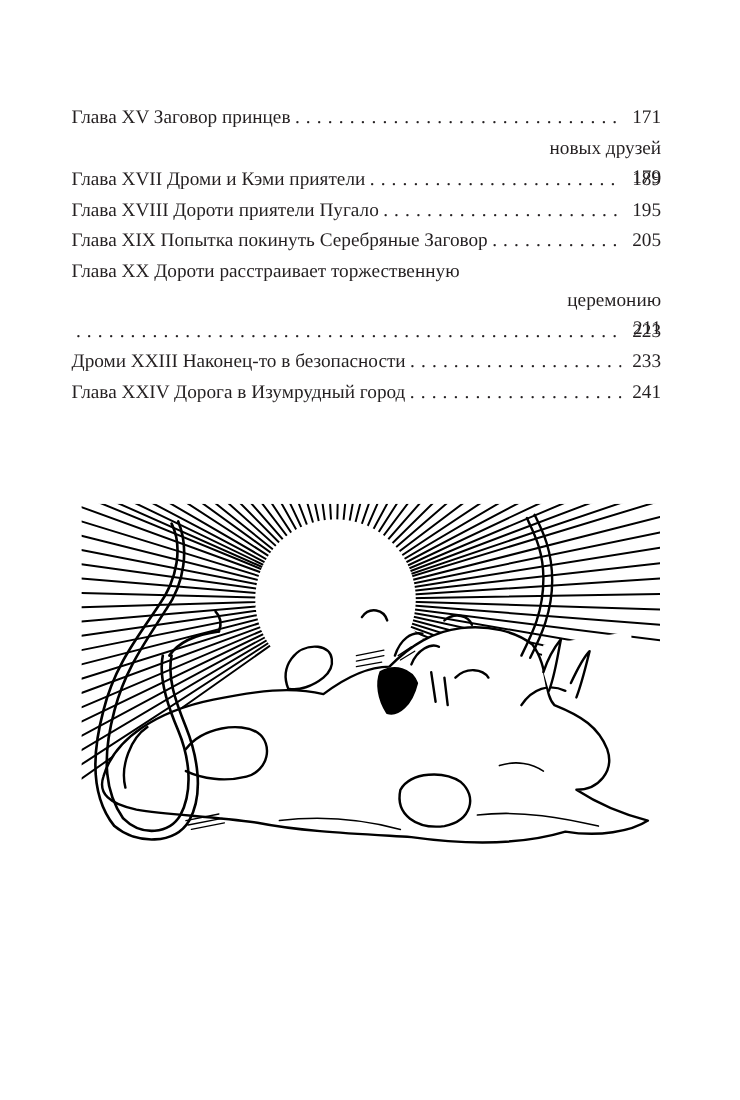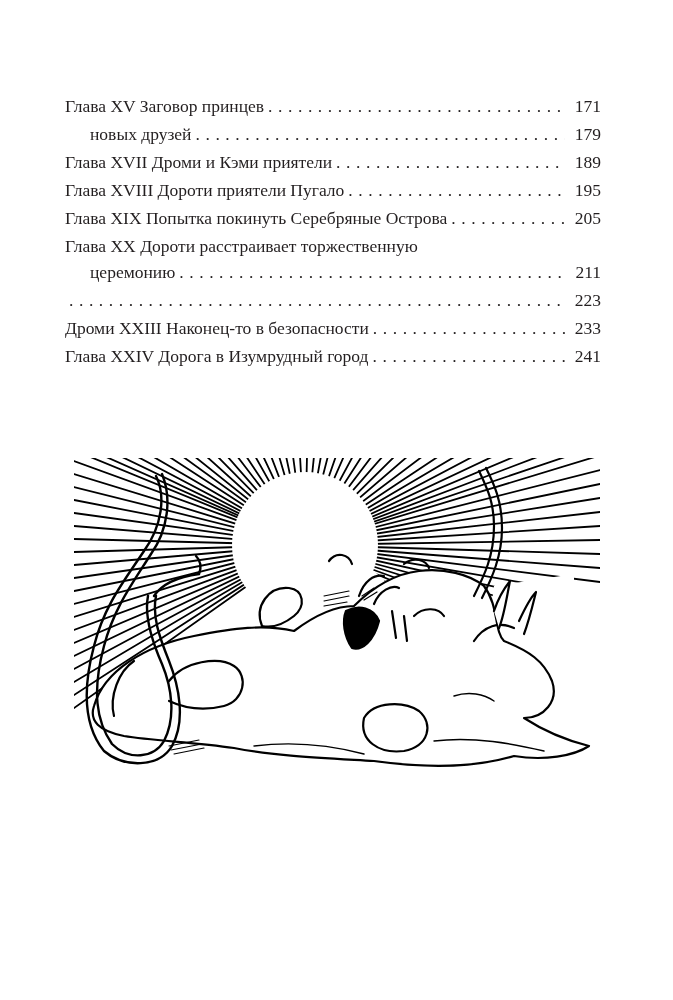--- a/index.html
+++ b/index.html
@@ -6,21 +6,21 @@
   body { width: 673px; height: 1000px; position: relative; overflow: hidden; }
   .page { position: absolute; left: 0; top: 0; width: 673px; height: 1000px; background: #ffffff; }
   .toc {
     position: absolute; left: 65px; top: 93px; width: 536px;
     font-family: "Liberation Serif", "DejaVu Serif", serif;
     font-size: 17.5px; color: #231f20; line-height: 26px;
   }
   .entry { position: relative; margin-bottom: 2px; }
   .line { display: flex; align-items: flex-end; white-space: nowrap; height: 26px; }
   .line.first-only { height: 26px; }
-  .indent { padding-left: 25px; }
+  .indent { padding-left: 25px; flex-direction: column; }
   .title-text { flex: 0 0 auto; }
   .leader {
     flex: 1 1 auto; overflow: hidden; white-space: nowrap;
     letter-spacing: 5.2px; padding-left: 4px; margin-right: 6px;
     color: #231f20;
   }
   .leader::before {
     content: ". . . . . . . . . . . . . . . . . . . . . . . . . . . . . . . . . . . . . . . . . . . . . . . . . . . . . . . . . . . . . . . . . . . . . . . . . . . . . . . . .";
     letter-spacing: 0.6px;
   }
@@ -64,21 +64,21 @@
     <div class="entry">
       <div class="line">
         <span class="title-text">Глава XVIII Дороти приятели Пугало</span>
         <span class="leader"></span>
         <span class="page-num">195</span>
       </div>
     </div>
 
     <div class="entry">
       <div class="line">
-        <span class="title-text">Глава XIX Попытка покинуть Серебряные Острова</span>
+        <span class="title-text">Глава XIX Попытка покинуть Серебряные Заговор</span>
         <span class="leader"></span>
         <span class="page-num">205</span>
       </div>
     </div>
 
     <div class="entry">
       <div class="line first-only">
         <span class="title-text">Глава XX Дороти расстраивает торжественную</span>
       </div>
       <div class="line indent">

